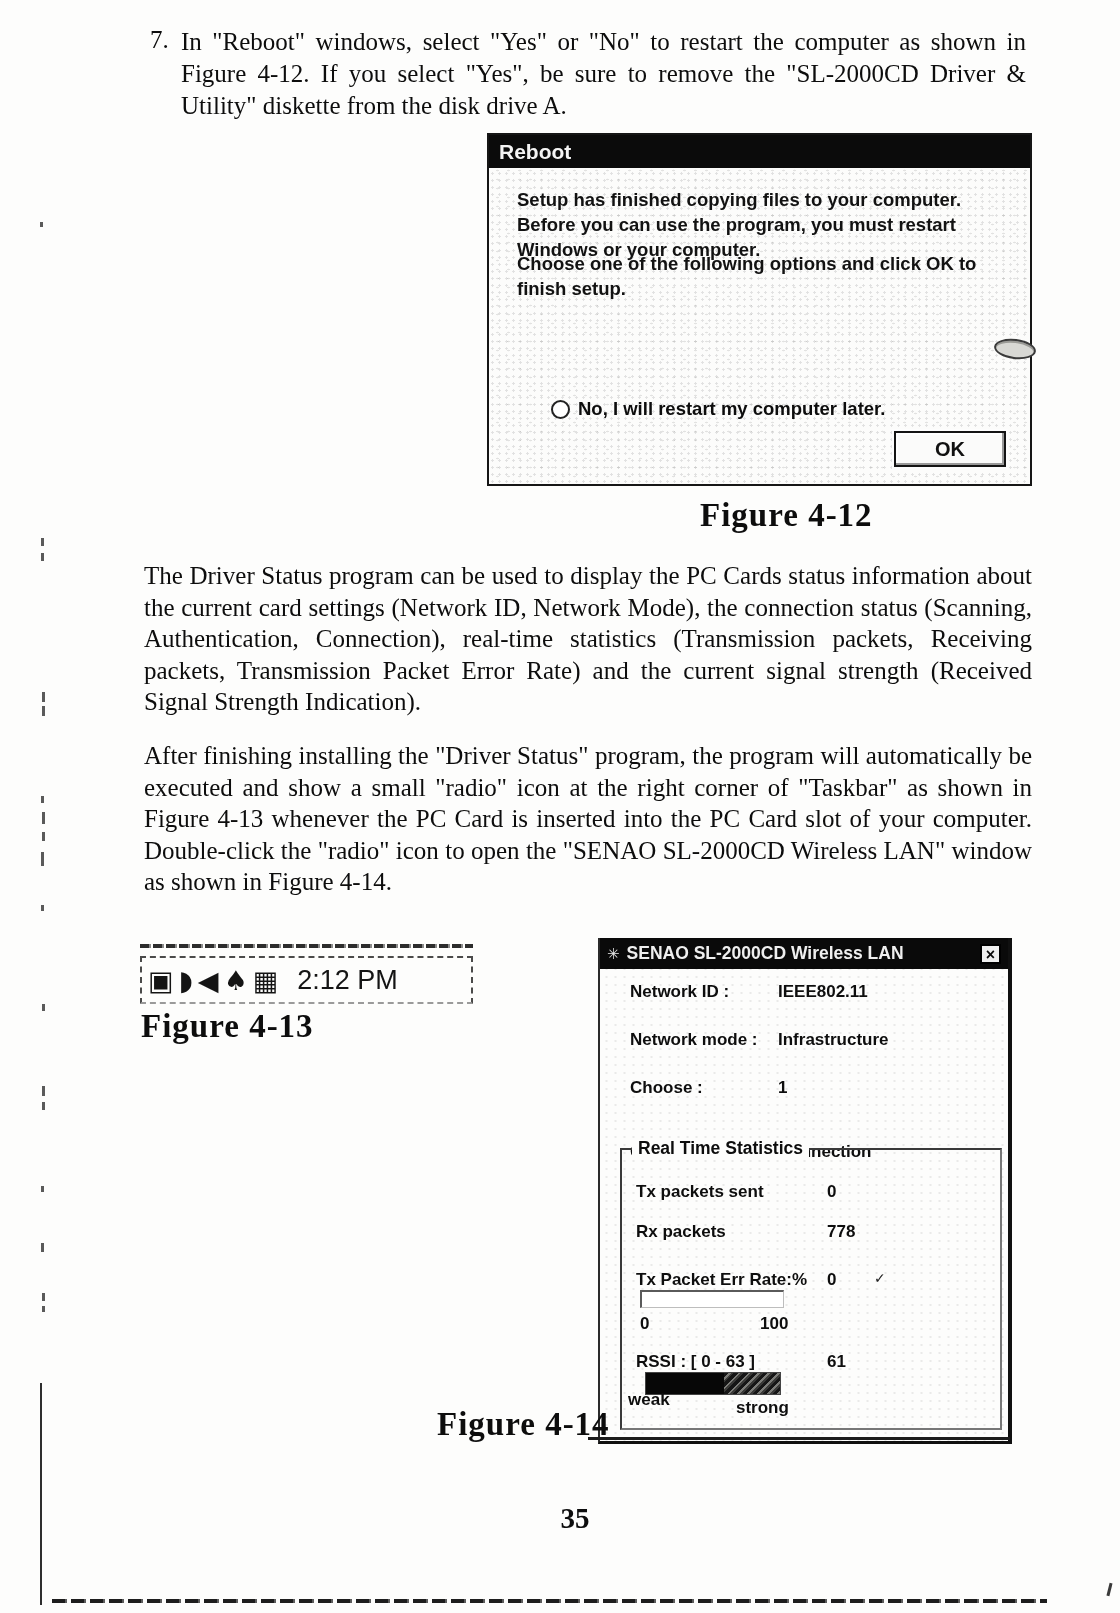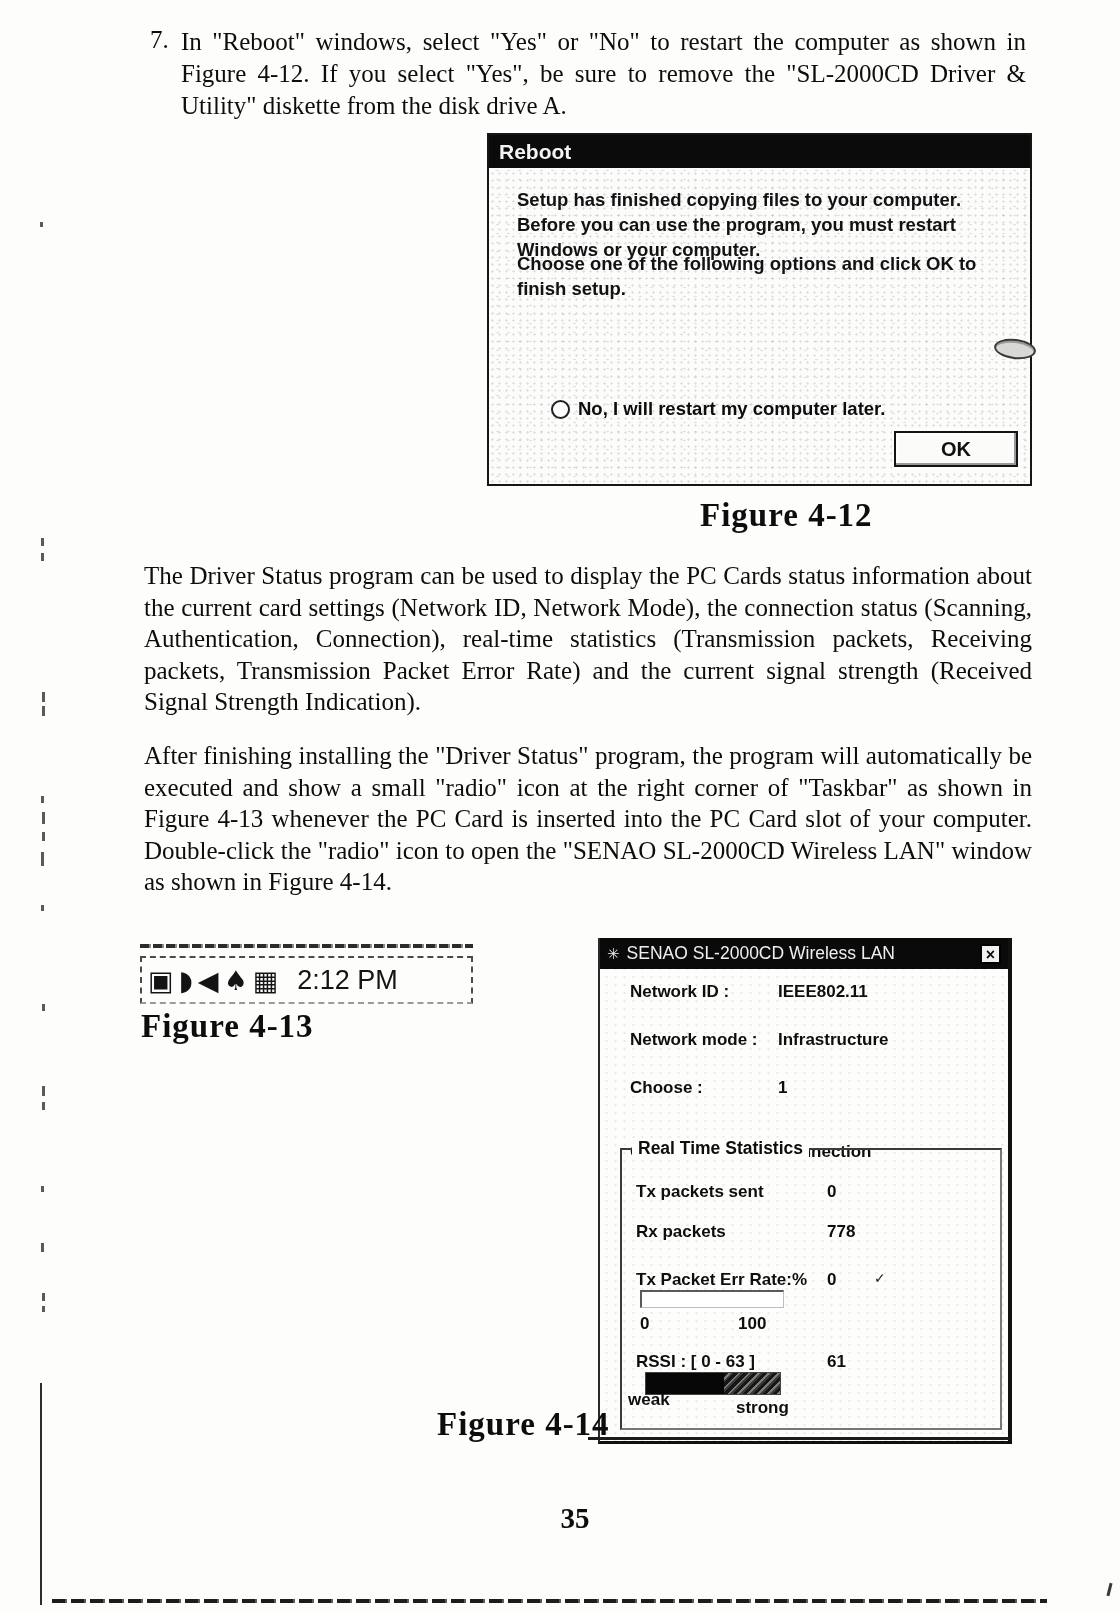--- a/index.html
+++ b/index.html
@@ -33,21 +33,21 @@
   .dlg-t2{top:116px;}
   .radio-row{position:absolute;left:62px;display:flex;align-items:center;
           font-family:"Liberation Sans",sans-serif;font-weight:bold;font-size:18.5px;cursor:default;}
   .radio-yes{top:218px;}
   .radio-no{top:263px;}
   .radio-circle{width:15px;height:15px;border-radius:50%;border:2px solid #222;margin-right:8px;
           position:relative;background:#fff;flex:0 0 auto;}
   .radio-circle.sel::after{content:"";position:absolute;left:3.5px;top:3.5px;width:6px;height:6px;
           border-radius:50%;background:#111;}
   .focus-box{border:2px dashed #333;padding:2px 6px;}
-  .ok-btn{position:absolute;left:405px;top:296px;width:124px;height:36px;background:#fbfbfa;
+  .ok-btn{position:absolute;left:405px;top:296px;width:112px;height:36px;background:#fbfbfa;
           border:2px solid #141414;box-shadow:inset -2px -2px 0 #999, inset 2px 2px 0 #fff, 0 0 0 2px #fdfdfd;
           font-family:"Liberation Sans",sans-serif;font-weight:bold;font-size:20px;color:#111;}
   .smudge{position:absolute;left:505px;top:204px;width:38px;height:16px;border:2px solid #3a3a3a;
           border-radius:50%;background:#d8d8d4;transform:rotate(7deg);
           box-shadow:inset 0 2px 0 #9a9a96;}
 
   
   .tb-dashline{left:140px;top:944px;width:333px;height:4px;
           background:repeating-linear-gradient(90deg,#2c2c2c 0 9px,#8a8a8a 9px 11px,transparent 11px 13px);}
   .tray{left:140px;top:956px;width:333px;height:48px;box-sizing:border-box;
@@ -58,41 +58,41 @@
   .tray-time{margin-left:14px;font-family:"Liberation Sans",sans-serif;font-size:27px;color:#141414;}
 
   
   .wlan{left:598px;top:938px;width:414px;height:506px;box-sizing:border-box;
         border-left:2px solid #2b2b2b;border-right:4px solid #101010;border-bottom:3px solid #101010;
         background:
         radial-gradient(rgba(100,100,100,.12) 1px, transparent 1.3px) 2px 3px/9px 8px,#fdfdfc;}
   .wlan-titlebar{position:absolute;left:0;top:0;right:0;height:31px;background:#0a0a0a;
         display:flex;align-items:center;padding:0 7px;box-sizing:border-box;}
   .wlan-appicon{color:#e8e8e8;font-size:15px;margin-right:7px;font-family:"DejaVu Sans",sans-serif;}
-  .wlan-title{color:#efefef;font-family:"Liberation Sans",sans-serif;font-weight:normal;font-size:17.5px;flex:1;}
+  .wlan-title{color:#efefef;font-family:"Liberation Sans",sans-serif;font-weight:bold;font-size:17.5px;flex:1;}
   .wlan-close{width:21px;height:20px;background:#f0f0f0;border:2px solid #000;color:#0a0a0a;
         font-family:"Liberation Sans",sans-serif;font-weight:bold;font-size:16px;line-height:18px;
         text-align:center;box-sizing:border-box;}
   .wf-label,.wf-value,.gb-label,.gb-value,.gb-scale,.gb-weakstrong{
         position:absolute;font-family:"Liberation Sans",sans-serif;font-weight:bold;
         font-size:17px;color:#0e0e0e;white-space:nowrap;}
   .wf-label{left:30px;} .wf-value{left:178px;}
   .wfr1{top:44px;} .wfr2{top:92px;} .wfr3{top:140px;} .wfr4{top:187px;margin-top:17px;}
   .groupbox{position:absolute;left:20px;top:210px;width:382px;height:282px;box-sizing:border-box;
         border:2px solid #3a3a3a;border-right-color:#777;border-bottom-color:#777;}
   .gb-legend{position:absolute;top:-12px;left:10px;background:#fdfdfc;padding:0 6px;
         font-family:"Liberation Sans",sans-serif;font-weight:bold;font-size:17.5px;}
   .gb-label{left:14px;} .gb-value{left:205px;}
   .gbr1{top:32px;} .gbr2{top:72px;} .gbr3{top:120px;}
   .cursor-artifact{position:absolute;left:252px;top:120px;font-size:14px;color:#222;
         font-family:"DejaVu Sans",sans-serif;}
   .err-bar{position:absolute;left:18px;top:140px;width:144px;height:18px;background:#fff;
         border-top:2px solid #5a5a5a;border-left:2px solid #5a5a5a;
         border-right:1px solid #bdbdbd;border-bottom:1px solid #bdbdbd;box-sizing:border-box;}
-  .gb-scale0{left:18px;top:164px;} .gb-scale100{left:116px;top:164px;}
+  .gb-scale0{left:18px;top:164px;} .gb-scale100{left:138px;top:164px;}
   .gbr-rssi{top:202px;}
   .rssi-bar{position:absolute;left:24px;top:223px;width:134px;height:21px;display:flex;
         outline:1px solid #444;}
   .rssi-solid{width:58%;background:#070707;}
   .rssi-dither{width:42%;background:repeating-linear-gradient(135deg,#161616 0 3px,#7c7c78 3px 5px,#3a3a38 5px 7px);}
   .gb-weak{left:6px;top:240px;} .gb-strong{left:114px;top:248px;text-align:center;}
   .gb-weakstrong{font-size:17px;}
   .fig14-line{left:588px;top:1437px;width:422px;height:3px;background:#1c1c1c;}
 
   

